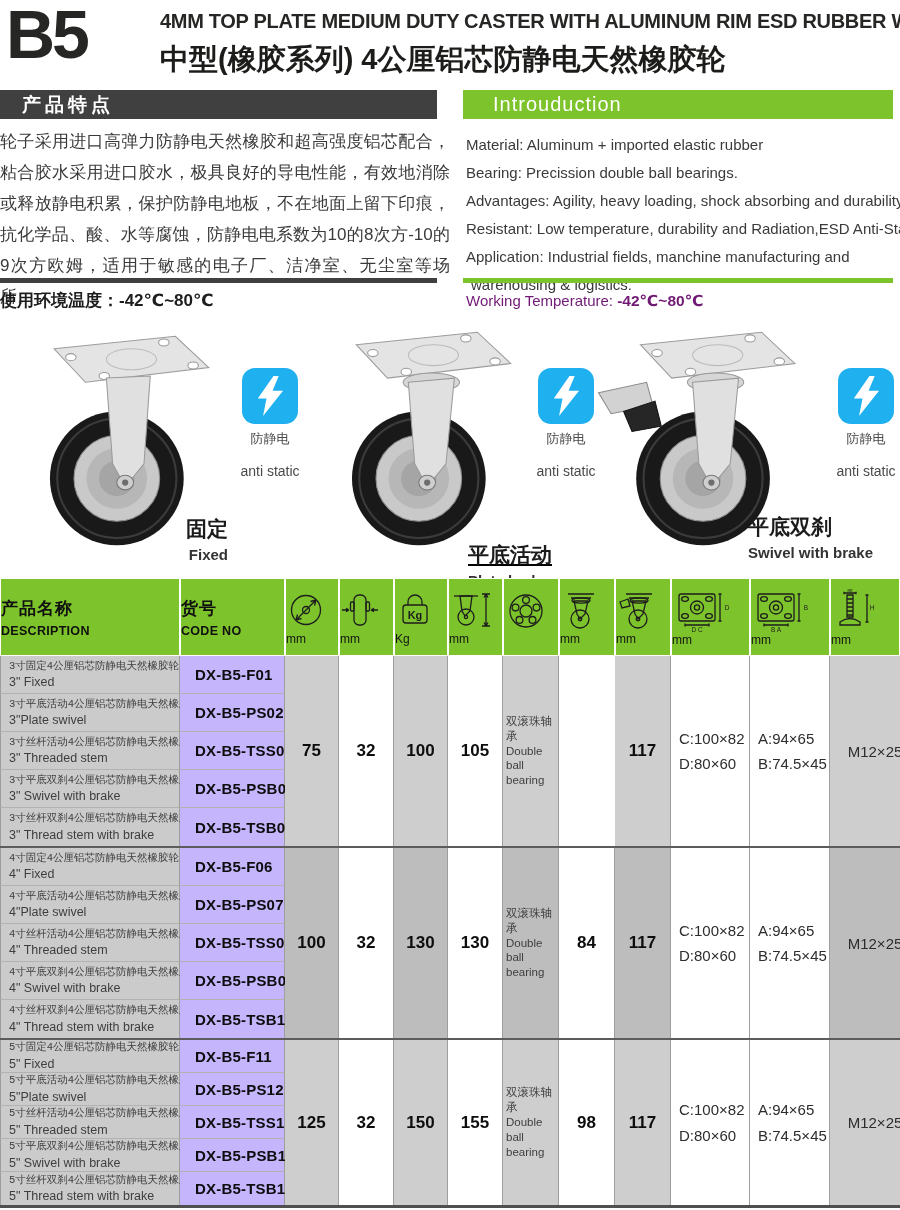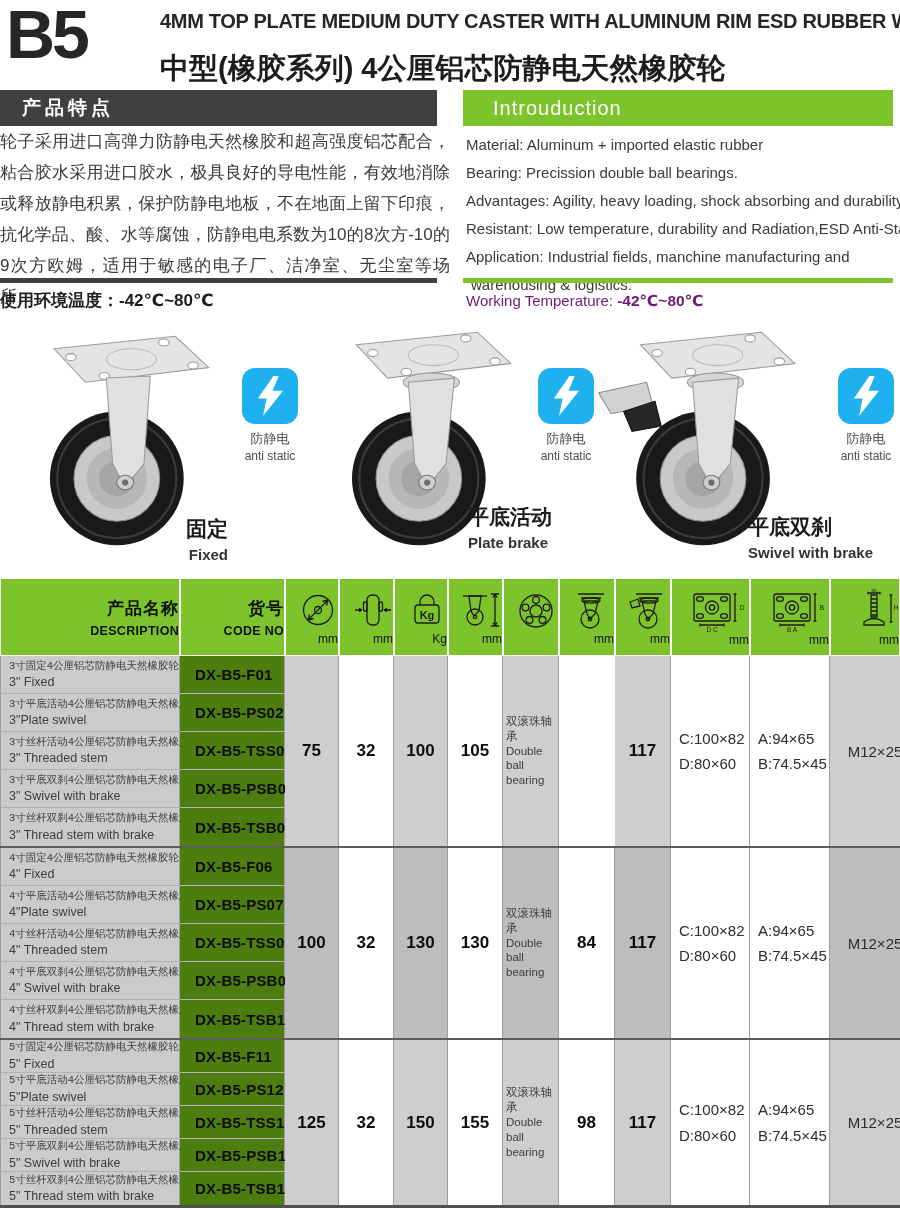--- a/index.html
+++ b/index.html
@@ -3,24 +3,24 @@
 <meta charset="utf-8">
 <style>
   html,body{margin:0;padding:0;}
   body{width:900px;height:1210px;position:relative;background:#fff;
        font-family:"Liberation Sans","DejaVu Sans",sans-serif;overflow:hidden;}
   .abs{position:absolute;}
 
   
   #logo{left:6px;top:0px;font-size:68px;font-weight:bold;letter-spacing:-3px;color:#262624;line-height:1.0;}
   #title-en{left:160px;top:10px;font-size:20px;font-weight:bold;color:#262624;letter-spacing:-0.3px;white-space:nowrap;}
-  #title-cn{left:160px;top:49px;font-size:29px;font-weight:bold;color:#1c1c1a;white-space:nowrap;}
+  #title-cn{left:160px;top:40px;font-size:29px;font-weight:bold;color:#1c1c1a;white-space:nowrap;}
 
   
-  .banner{top:90px;height:36px;display:flex;align-items:center;box-sizing:border-box;}
+  .banner{top:90px;height:29px;display:flex;align-items:center;box-sizing:border-box;}
   #feat-banner{left:0;width:437px;background:#404040;color:#fff;font-size:19px;font-weight:bold;
                padding-left:22px;letter-spacing:4px;}
   #intro-banner{left:463px;width:430px;background:#7dc32b;color:#fff;font-size:20px;
                 padding-left:30px;letter-spacing:1px;}
 
   #feat-body{left:0;top:126px;width:450px;font-size:17px;line-height:31px;color:#3a3a3a;text-align:justify;}
   #intro-lines{left:466px;top:131px;font-size:15px;line-height:28px;color:#3a3a3a;}
   #intro-lines .ln{white-space:nowrap;}
   #intro-lines .ln.indent{padding-left:5px;}
 
@@ -30,48 +30,48 @@
   #feat-temp{left:0;top:289px;font-size:17px;font-weight:bold;color:#1d1d1d;}
   #intro-temp{left:466px;top:292px;font-size:15px;color:#701a75;}
   #intro-temp b{font-size:15.5px;}
 
   
   .caster-svg{position:absolute;}
   .badge-wrap{position:absolute;width:64px;text-align:center;}
   .badge{width:56px;height:56px;border-radius:13px;background:#1fb0f0;margin:0 auto;
          display:flex;align-items:center;justify-content:center;}
   .badge-cn{font-size:13px;color:#4a4a4a;margin-top:6px;}
-  .badge-en{font-size:12px;color:#4a4a4a;margin-top:1px;}
+  .badge-en{font-size:14px;color:#4a4a4a;margin-top:15px;}
   .plabel{position:absolute;}
   .plabel-cn{font-size:21px;font-weight:bold;color:#1b1b1b;}
   .plabel-en{font-size:15px;font-weight:bold;color:#333;margin-top:3px;white-space:nowrap;}
 
   
   #spec-table{left:0;top:578px;width:900px;}
   .grid12{display:grid;grid-template-columns:180px 105px 54px 55px 54px 55px 56px 56px 56px 79px 80px 70px;}
   #thead{grid-template-rows:78px;}
   .hcell{background:#7dc32b;border:1px solid #fff;box-sizing:border-box;display:flex;flex-direction:column;
-         align-items:flex-end;justify-content:center;padding:4px 0 3px 0;}
+         align-items:flex-start;justify-content:center;padding:4px 0 3px 0;}
   .hmain{font-size:17px;font-weight:bold;color:#101010;letter-spacing:1px;}
   .hsub{font-size:12.5px;font-weight:bold;color:#101010;margin-top:4px;letter-spacing:.3px;}
   .hunit{font-size:12px;color:#151515;margin-top:1px;line-height:12px;height:12px;}
   .hcell svg{flex:0 0 auto;}
   .hcell svg *{vector-effect:non-scaling-stroke;}
 
   .tgroup{border-bottom:2px solid #5c5c5c;}
   .g1,.g2{grid-template-rows:repeat(5,38px);}
   .g3{grid-template-rows:repeat(5,33px);border-bottom:3px solid #4f4f4f;}
 
   .desc{grid-column:1;background:#cbcbcb;border-left:1px solid #9e9e9e;border-right:1px solid #9e9e9e;
         border-bottom:1px solid #b2b2b2;box-sizing:border-box;display:flex;flex-direction:column;
         justify-content:center;padding:2px 2px 2px 8px;}
   .desc.r5{border-bottom:none;}
   .desc .cn{font-size:10.5px;color:#3e3e3e;line-height:1.4;white-space:nowrap;font-family:Liberation Mono, monospace;}
   .desc .en{font-size:12.5px;color:#3e3e3e;line-height:1.3;margin-top:1px;white-space:nowrap;}
-  .code{grid-column:2;background:#4d7c0f;border-right:1px solid #9e9e9e;border-bottom:1px solid #b2b2b2;
+  .code{grid-column:2;background:#c4b5fd;border-right:1px solid #9e9e9e;border-bottom:1px solid #b2b2b2;
         box-sizing:border-box;display:flex;align-items:center;padding-left:15px;
         font-size:15px;font-weight:bold;color:#0d0d0d;letter-spacing:.2px;white-space:nowrap;}
   .code.r5{border-bottom:none;}
 
   .spec{display:flex;align-items:center;justify-content:center;border-right:1px solid #9e9e9e;
         box-sizing:border-box;background:#fff;font-size:17px;font-weight:bold;color:#0d0d0d;}
   .c3{grid-area:1/3/6/4;} .c4{grid-area:1/4/6/5;} .c5{grid-area:1/5/6/6;} .c6{grid-area:1/6/6/7;}
   .c7{grid-area:1/7/6/8;} .c8{grid-area:1/8/6/9;} .c9{grid-area:1/9/6/10;} .c10{grid-area:1/10/6/11;}
   .c11{grid-area:1/11/6/12;} .c12{grid-area:1/12/6/13;border-right:none;}
   .g1 .shade,.g3 .shade{background:#cecece;}
@@ -191,21 +191,21 @@
       </svg>
   </div>
   <div class="badge-cn">防静电</div>
   <div class="badge-en">anti static</div>
 </div>
 
 <div class="plabel" style="left:186px;top:515px;text-align:right;">
   <div class="plabel-cn">固定</div>
   <div class="plabel-en">Fixed</div>
 </div>
-<div class="plabel" style="left:468px;top:503px;">
+<div class="plabel" style="left:468px;top:541px;text-decoration:underline;">
   <div class="plabel-cn">平底活动</div>
   <div class="plabel-en">Plate brake</div>
 </div>
 <div class="plabel" style="left:748px;top:513px;">
   <div class="plabel-cn">平底双刹</div>
   <div class="plabel-en">Swivel with brake</div>
 </div>
 
 <div class="abs" id="spec-table">
 

